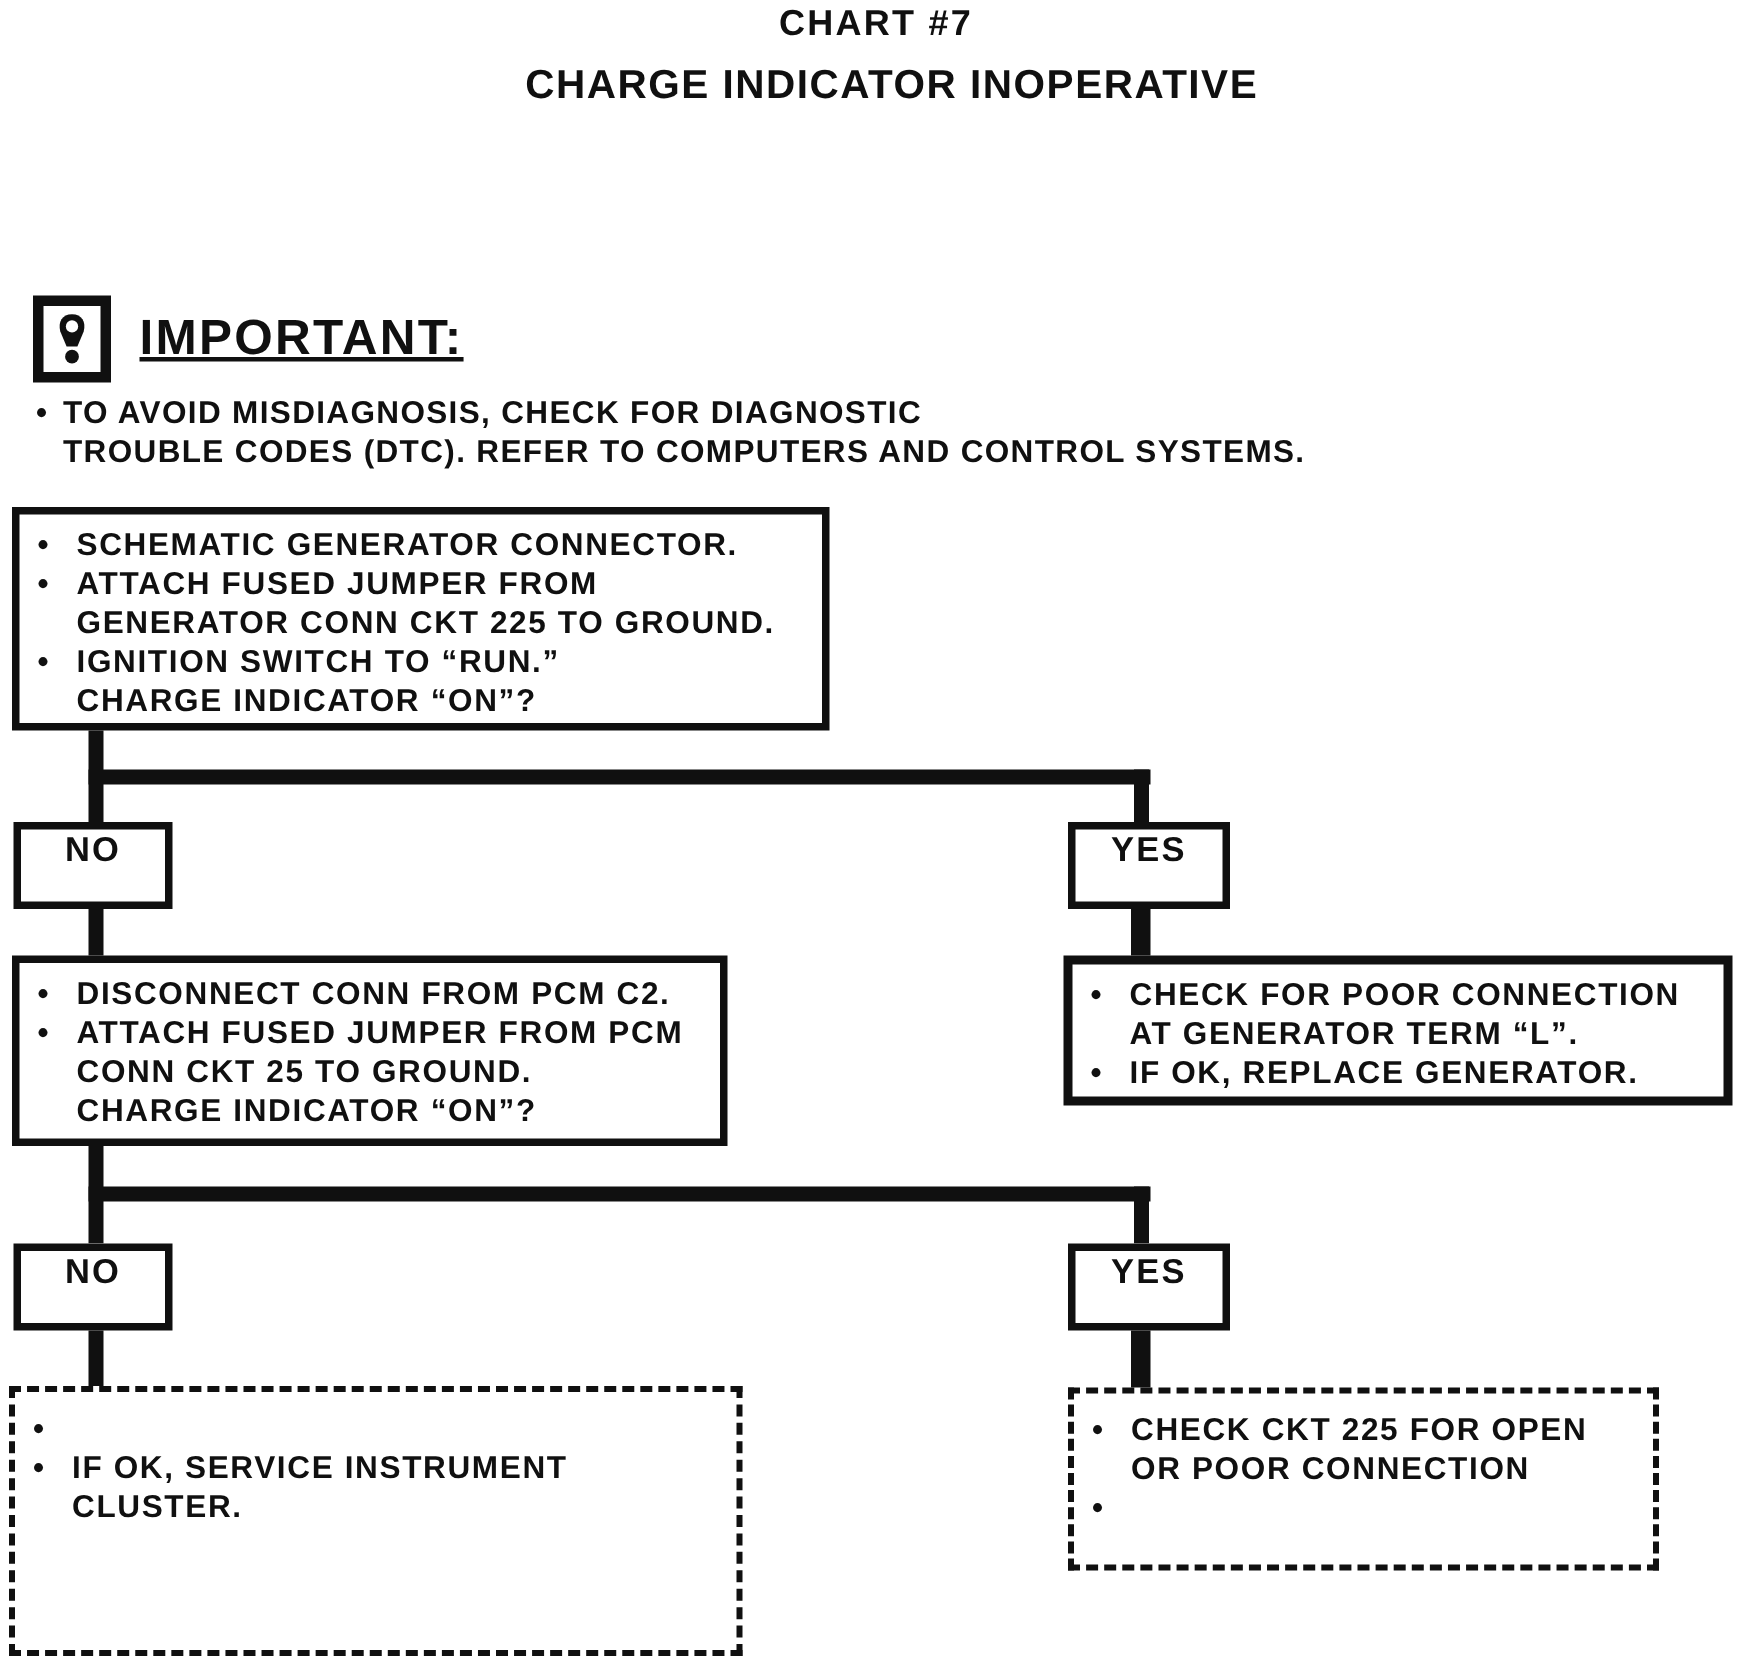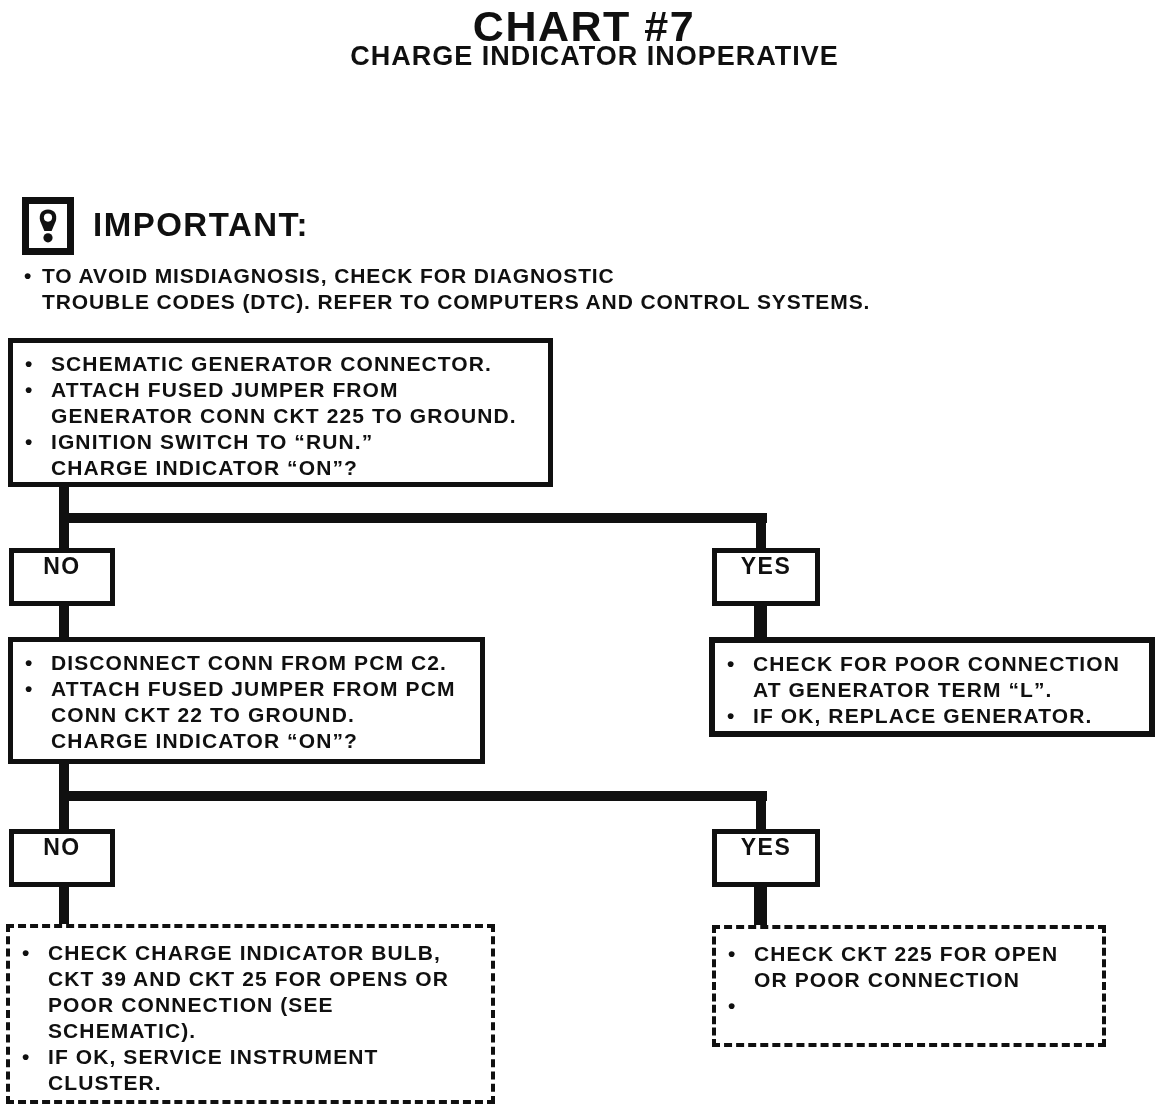--- a/index.html
+++ b/index.html
@@ -8,37 +8,37 @@
   body {
     position:relative;
     width:1168px; height:1114px;
     font-family:"Liberation Sans", sans-serif;
     font-weight:700;
     color:var(--ink);
     overflow:hidden;
   }
   .title1 {
     position:absolute; left:0; right:0; top:2px;
-    text-align:center; font-size:43px; letter-spacing:1.5px;
+    text-align:center; font-size:24px; letter-spacing:1.5px;
   }
   .title2 {
     position:absolute; left:0; right:0; top:41px;
     text-align:center; font-size:27px; letter-spacing:1px;padding-left:21px;
   }
   .icon-box {
     position:absolute; left:22px; top:197px; width:52px; height:58px;
     border:7px solid var(--ink); background:var(--paper);
     display:flex; align-items:center; justify-content:center;
   }
   .icon-box svg { display:block; }
   .excl-fill { fill:var(--ink); }
   .excl-hole { fill:var(--paper); }
   .important-label {
     position:absolute; left:93px; top:206px;
-    font-size:33px; letter-spacing:1.5px;
+    font-size:33px; letter-spacing:1.5px;text-decoration:underline;
   }
   .note-row {
     position:absolute; left:24px; top:263px; width:960px;
     display:flex; font-size:21px; line-height:26px; letter-spacing:0.9px;
   }
   .note-row .mk { flex:0 0 18px; }
   .note-row .tx { white-space:pre-line; }
   .fbox {
     position:absolute; border:5px solid var(--ink); background:var(--paper);
     padding:8px 8px 8px 12px;
@@ -109,21 +109,21 @@
 <div class="line" style="left:754px; top:606px; width:13px; height:33px;"></div>
 
 <div class="fbox" style="left:8px; top:637px; width:477px; height:127px;">
   <div class="brow">
     <span class="mk">•</span>
     <span class="tx">DISCONNECT CONN FROM PCM C2.</span>
   </div>
   <div class="brow">
     <span class="mk">•</span>
     <span class="tx">ATTACH FUSED JUMPER FROM PCM
-CONN CKT 22 TO GROUND.
+CONN CKT 25 TO GROUND.
 CHARGE INDICATOR “ON”?</span>
   </div>
 </div>
 
 <div class="fbox heavy" style="left:709px; top:637px; width:446px; height:100px;">
   <div class="brow">
     <span class="mk">•</span>
     <span class="tx">CHECK FOR POOR CONNECTION
 AT GENERATOR TERM “L”.</span>
   </div>
@@ -143,24 +143,20 @@
 <div class="tag" style="left:712px; top:829px; width:108px; height:58px;">
   <span>YES</span>
 </div>
 
 <div class="line" style="left:59px; top:887px; width:10px; height:37px;"></div>
 <div class="line" style="left:754px; top:887px; width:13px; height:39px;"></div>
 
 <div class="fbox dashed" style="left:6px; top:924px; width:489px; height:180px;">
   <div class="brow">
     <span class="mk">•</span>
-    <span class="tx">CHECK CHARGE INDICATOR BULB,
-CKT 39 AND CKT 25 FOR OPENS OR
-POOR CONNECTION (SEE
-SCHEMATIC).</span>
   </div>
   <div class="brow">
     <span class="mk">•</span>
     <span class="tx">IF OK, SERVICE INSTRUMENT
 CLUSTER.</span>
   </div>
 </div>
 
 <div class="fbox dashed" style="left:712px; top:925px; width:394px; height:122px;">
   <div class="brow">

